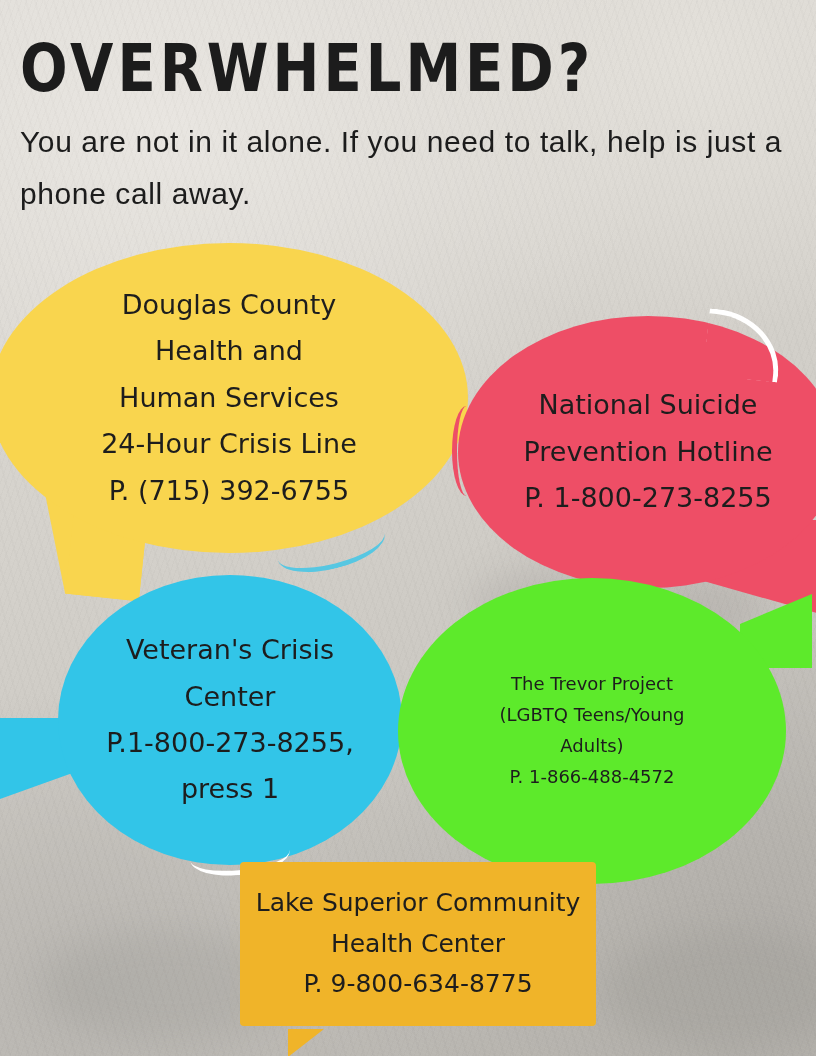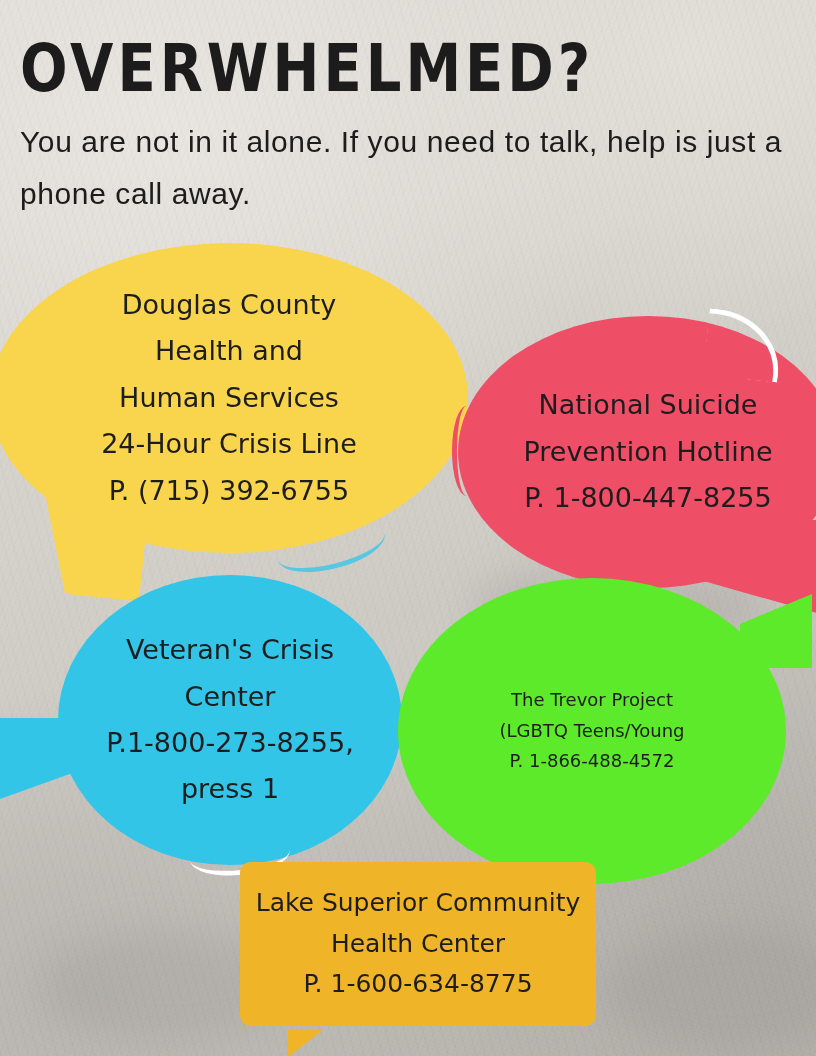--- a/index.html
+++ b/index.html
@@ -186,21 +186,21 @@
     border-left: 0 solid transparent;
     border-bottom: 44px solid #5dea2b;
     border-top: 30px solid transparent;
   }
 
   
   #b-orange {
     left: 240px; top: 862px;
     width: 356px; height: 164px;
     background: #f0b429;
-    border-radius: 11px;
+    border-radius: 4px;
     font-size: 25px;
     line-height: 1.62;
   }
   #b-orange-tail {
     position: absolute;
     left: 288px; top: 1029px;
     width: 0; height: 0;
     border-left: 0 solid transparent;
     border-right: 36px solid transparent;
     border-top: 28px solid #f0b429;
@@ -226,41 +226,42 @@
     <span class="line">Human Services</span>
     <span class="line">24-Hour Crisis Line</span>
     <span class="line">P. (715) 392-6755</span>
   </div>
   <div class="shine-yellow"></div>
 
   <div id="b-pink-tail"></div>
   <div class="bubble" id="b-pink">
     <span class="line">National Suicide</span>
     <span class="line">Prevention Hotline</span>
-    <span class="line">P. 1-800-447-8255</span>
+    <span class="line">P. 1-800-273-8255</span>
   </div>
   <div class="shine-pink-a"></div>
   <div class="shine-pink-b"></div>
 
   <div id="b-cyan-tail"></div>
   <div class="bubble" id="b-cyan">
     <span class="line">Veteran's Crisis</span>
     <span class="line">Center</span>
     <span class="line">P.1-800-273-8255,</span>
     <span class="line">press 1</span>
   </div>
   <div class="shine-cyan"></div>
 
   <div id="b-green-tail"></div>
   <div class="bubble" id="b-green">
     <span class="line">The Trevor Project</span>
     <span class="line">(LGBTQ Teens/Young</span>
+    <span class="line">Adults)</span>
     <span class="line">P. 1-866-488-4572</span>
   </div>
 
   <div class="bubble" id="b-orange">
     <span class="line">Lake Superior Community</span>
     <span class="line">Health Center</span>
-    <span class="line">P. 1-600-634-8775</span>
+    <span class="line">P. 9-800-634-8775</span>
   </div>
   <div id="b-orange-tail"></div>
 
 </div>
 
 </body></html>

